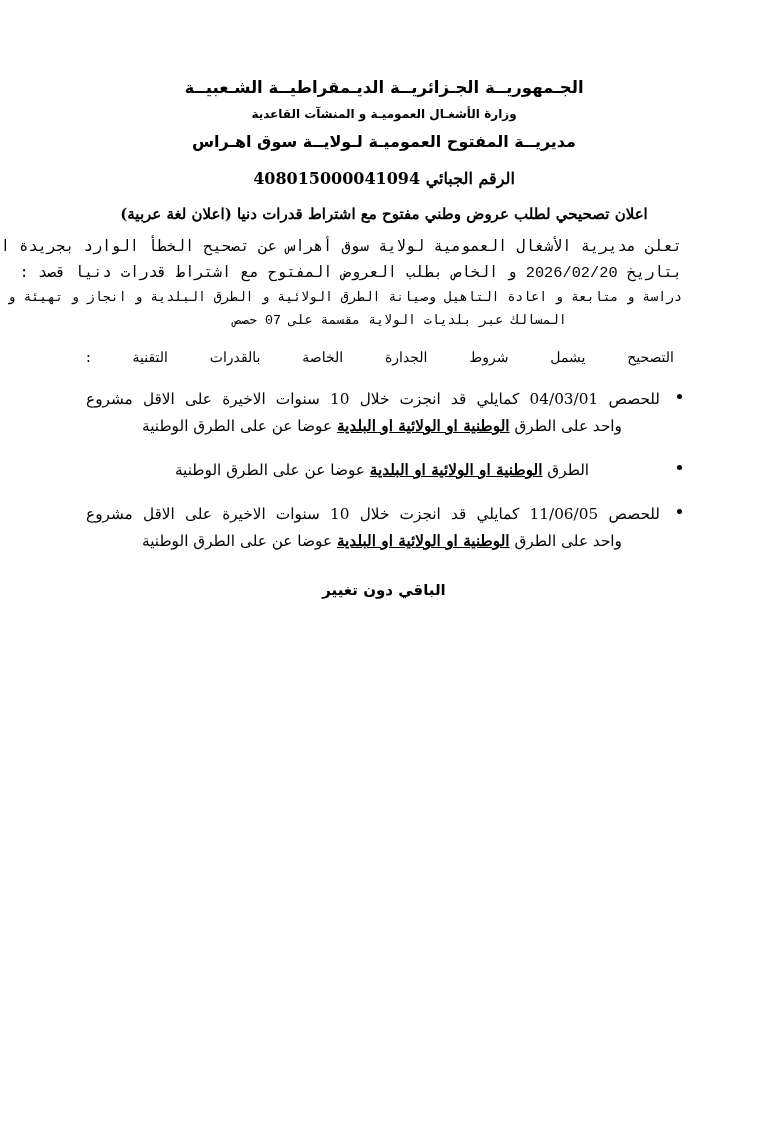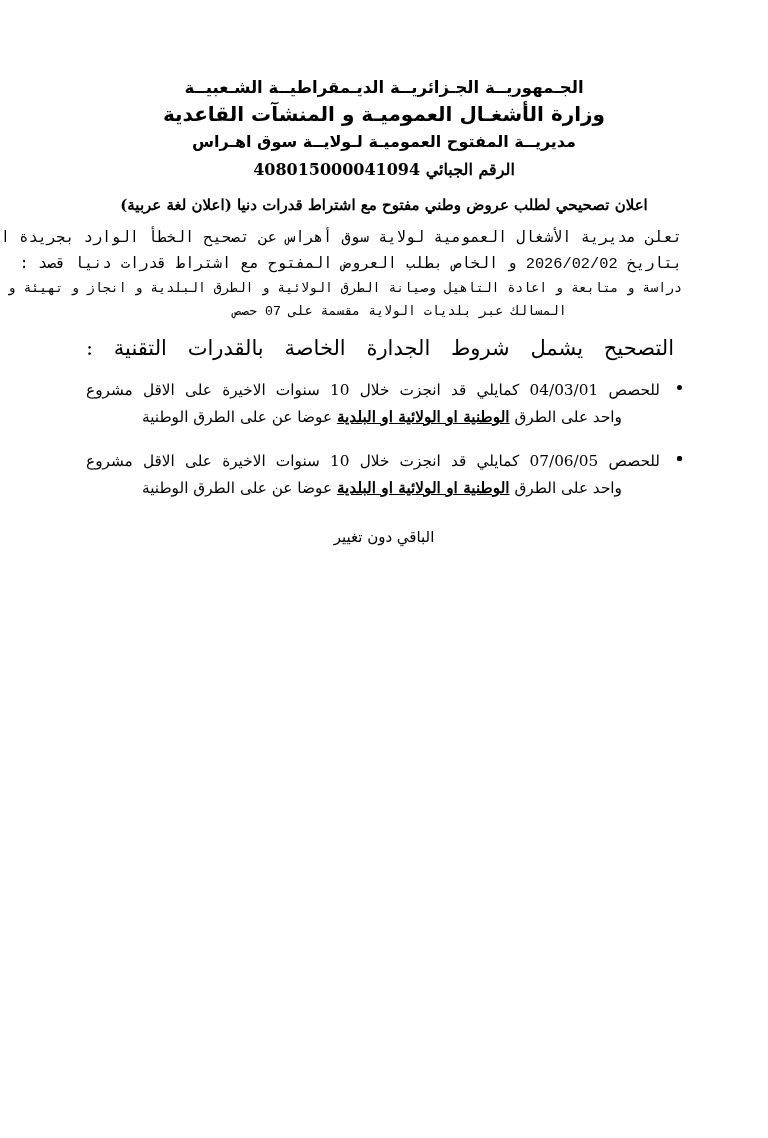--- a/index.html
+++ b/index.html
@@ -34,31 +34,31 @@
   .hdr-line {
     font-family: "DejaVu Sans", "Liberation Sans", sans-serif;
     font-weight: bold;
     font-size: 16.5px;
     letter-spacing: 0.2px;
     line-height: 27px;
     direction: rtl;
     color: #000;
     white-space: nowrap;
   }
-  .hdr-line.l2 { font-size: 20px; }
+  .hdr-line.l2 { font-size: 12px; }
   .hdr-line.l3 { font-size: 16px; }
 
   .fiscal-line {
     text-align: center;
     font-family: "DejaVu Serif", "Liberation Serif", serif;
     font-weight: bold;
     font-size: 16px;
     line-height: 26px;
     direction: rtl;
-    margin-top: 2px;
+    margin-top: 11px;
   }
 
   
   .doc-title {
     margin-top: 8px;
     text-align: center;
     font-family: "DejaVu Serif", "Liberation Serif", serif;
     font-weight: bold;
     font-size: 15px;
     line-height: 28px;
@@ -86,21 +86,21 @@
   }
   .body-line.small {
     font-size: 13.2px;
     line-height: 23px;
   }
   .body-line.small.c {
     text-align-last: center;
   }
   .intro-cond {
     font-family: "DejaVu Serif", "Liberation Serif", serif;
-    font-size: 21px;
+    font-size: 14px;
     line-height: 26px;
     direction: rtl;
     text-align: right;
     margin-top: 12px;
     padding-right: 8px;
   }
 
   
   .bullets {
     margin-top: 12px;
@@ -138,62 +138,63 @@
     text-align-last: center;
     padding-left: 18px;
   }
   .u { text-decoration: underline; font-weight: bold; }
 
   
   .closing {
     margin-top: 26px;
     text-align: center;
     font-family: "DejaVu Sans", "Liberation Sans", sans-serif;
-    font-weight: normal;
+    font-weight: bold;
     font-size: 15px;
     direction: rtl;
   }
 </style>
 </head>
 <body>
 
 <div class="page">
 
   <div class="header-block">
     <div class="hdr-line l1">الجـمهوريــة الجـزائريــة الديـمقراطيــة الشـعبيــة</div>
     <div class="hdr-line l2">وزارة الأشغـال العموميـة و المنشآت القاعدية</div>
     <div class="hdr-line l3">مديريــة المفتوح العموميـة لـولايــة سوق اهـراس</div>
     <div class="fiscal-line">الرقم الجبائي 408015000041094</div>
   </div>
 
   <div class="doc-title">اعلان تصحيحي  لطلب عروض وطني مفتوح مع اشتراط  قدرات دنيا (اعلان لغة عربية)</div>
 
   <div class="body-block">
     <div class="body-line">تعلن مديرية الأشغال العمومية لولاية سوق أهراس عن تصحيح الخطأ الوارد بجريدة السياحي</div>
-    <div class="body-line">بتاريخ 2026/02/02 و الخاص بطلب العروض المفتوح مع اشتراط  قدرات دنيا  قصد    :</div>
+    <div class="body-line">بتاريخ 2026/02/20 و الخاص بطلب العروض المفتوح مع اشتراط  قدرات دنيا  قصد    :</div>
     <div class="body-line small">دراسة و متابعة و اعادة التاهيل وصيانة الطرق الولائية و الطرق البلدية  و انجاز و تهيئة و صيانة</div>
     <div class="body-line small c">المسالك عبر بلديات الولاية مقسمة على 07 حصص</div>
     <div class="intro-cond">التصحيح يشمل شروط الجدارة الخاصة بالقدرات التقنية :</div>
   </div>
 
   <div class="bullets">
 
     <div class="bullet-item">
       <span class="bullet-dot"></span>
       <div class="bullet-line">للحصص 04/03/01 كمايلي قد انجزت خلال 10 سنوات الاخيرة  على الاقل مشروع</div>
       <div class="bullet-line l2"><span>واحد على الطرق </span><span class="u">الوطنية او الولائية او البلدية</span><span> عوضا عن على الطرق الوطنية</span></div>
     </div>
 
     <div class="bullet-item">
       <span class="bullet-dot"></span>
+      <div class="bullet-line l2"><span>الطرق </span><span class="u">الوطنية او الولائية او البلدية</span><span> عوضا عن على الطرق الوطنية</span></div>
     </div>
 
     <div class="bullet-item">
       <span class="bullet-dot"></span>
-      <div class="bullet-line">للحصص 07/06/05 كمايلي قد انجزت خلال 10 سنوات الاخيرة  على الاقل مشروع</div>
+      <div class="bullet-line">للحصص 11/06/05 كمايلي قد انجزت خلال 10 سنوات الاخيرة  على الاقل مشروع</div>
       <div class="bullet-line l2"><span>واحد على الطرق </span><span class="u">الوطنية او الولائية او البلدية</span><span> عوضا عن على الطرق الوطنية</span></div>
     </div>
 
   </div>
 
   <div class="closing">الباقي دون تغيير</div>
 
 </div>
 
 </body></html>

